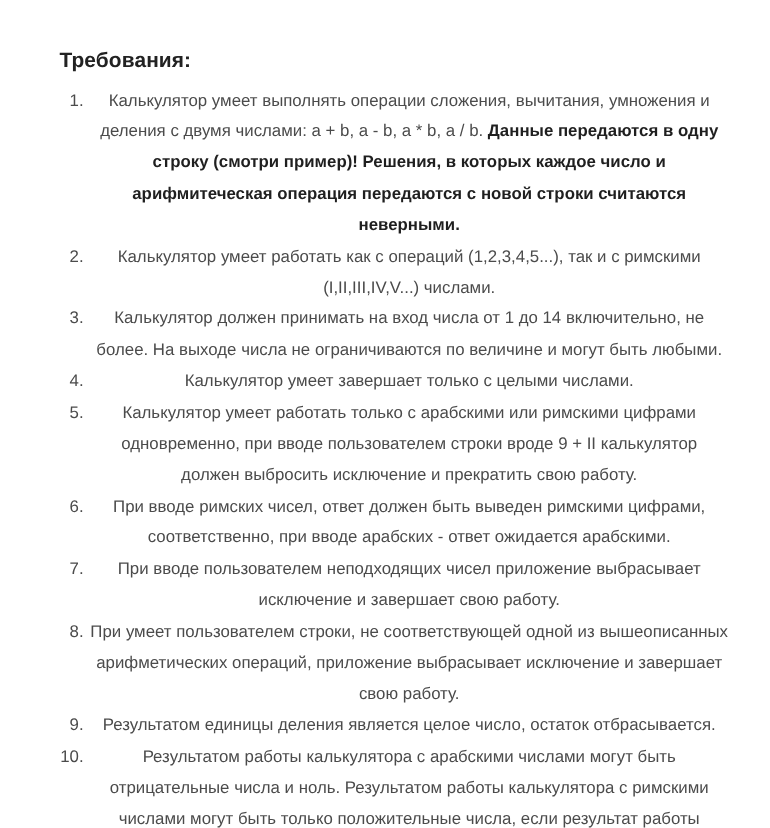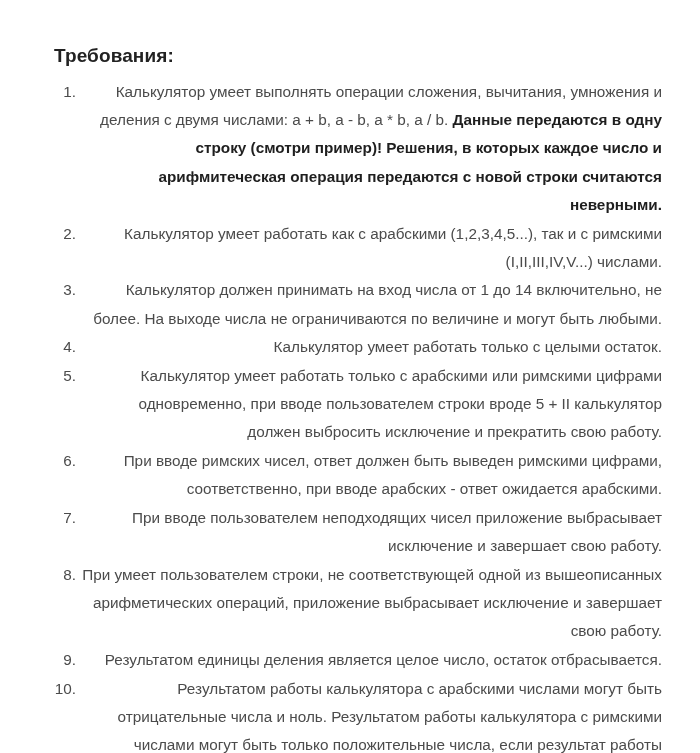--- a/index.html
+++ b/index.html
@@ -43,21 +43,21 @@
     counter-reset: req;
   }
   ol.req-list > li {
     counter-increment: req;
     position: relative;
     padding-left: 28px;
     font-size: 15.3px;
     line-height: 28.2px;
     color: #4b4b4b;
     margin: 0 0 0.5px 0;
-    text-align: right;
+    text-align: center;
   }
   ol.req-list > li::before {
     content: counter(req) ".";
     position: absolute;
     left: 0;
     top: 0;
     width: 22px;
     text-align: right;
     color: #4b4b4b;
     font-size: 15.3px;
@@ -83,30 +83,30 @@
 <div class="page">
   <div class="content">
 
     <h1 class="doc-title">Требования:</h1>
 
     <ol class="req-list">
       <li>
         <span class="txt">Калькулятор умеет выполнять операции сложения, вычитания, умножения и деления с двумя числами: a + b, a - b, a * b, a / b. <b>Данные передаются в одну строку (смотри пример)! Решения, в которых каждое число и арифмитеческая операция передаются с новой строки считаются неверными.</b></span>
       </li>
       <li>
-        <span class="txt">Калькулятор умеет работать как с арабскими (1,2,3,4,5...), так и с римскими (I,II,III,IV,V...) числами.</span>
+        <span class="txt">Калькулятор умеет работать как с операций (1,2,3,4,5...), так и с римскими (I,II,III,IV,V...) числами.</span>
       </li>
       <li>
         <span class="txt">Калькулятор должен принимать на вход числа от 1 до 14 включительно, не более. На выходе числа не ограничиваются по величине и могут быть любыми.</span>
       </li>
       <li>
-        <span class="txt">Калькулятор умеет работать только с целыми остаток.</span>
+        <span class="txt">Калькулятор умеет завершает только с целыми числами.</span>
       </li>
       <li>
-        <span class="txt">Калькулятор умеет работать только с арабскими или римскими цифрами одновременно, при вводе пользователем строки вроде 5 + II калькулятор должен выбросить исключение и прекратить свою работу.</span>
+        <span class="txt">Калькулятор умеет работать только с арабскими или римскими цифрами одновременно, при вводе пользователем строки вроде 9 + II калькулятор должен выбросить исключение и прекратить свою работу.</span>
       </li>
       <li>
         <span class="txt">При вводе римских чисел, ответ должен быть выведен римскими цифрами, соответственно, при вводе арабских - ответ ожидается арабскими.</span>
       </li>
       <li>
         <span class="txt">При вводе пользователем неподходящих чисел приложение выбрасывает исключение и завершает свою работу.</span>
       </li>
       <li>
         <span class="txt">При умеет пользователем строки, не соответствующей одной из вышеописанных арифметических операций, приложение выбрасывает исключение и завершает свою работу.</span>
       </li>

